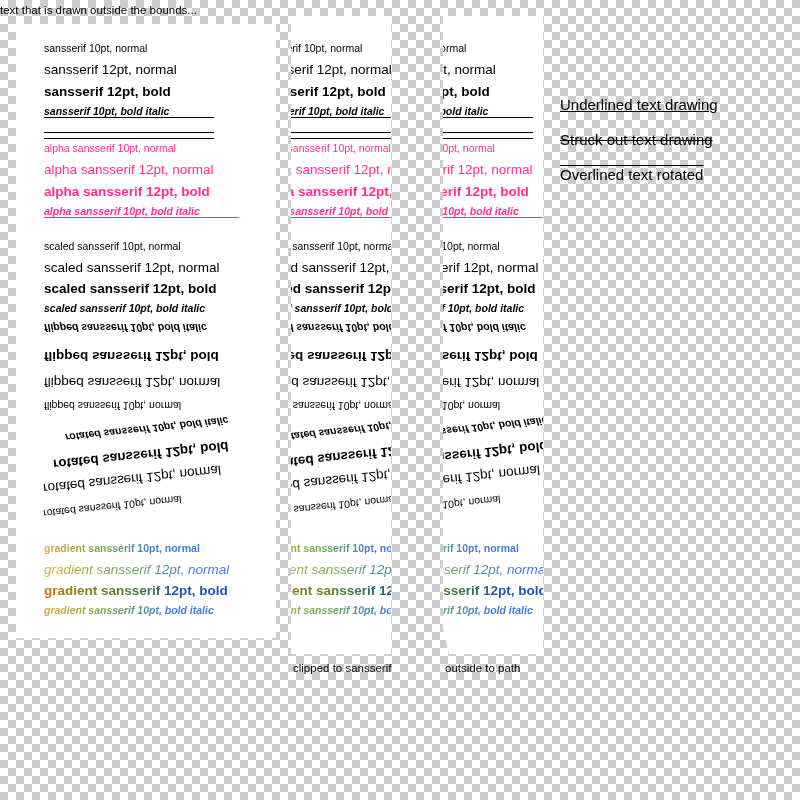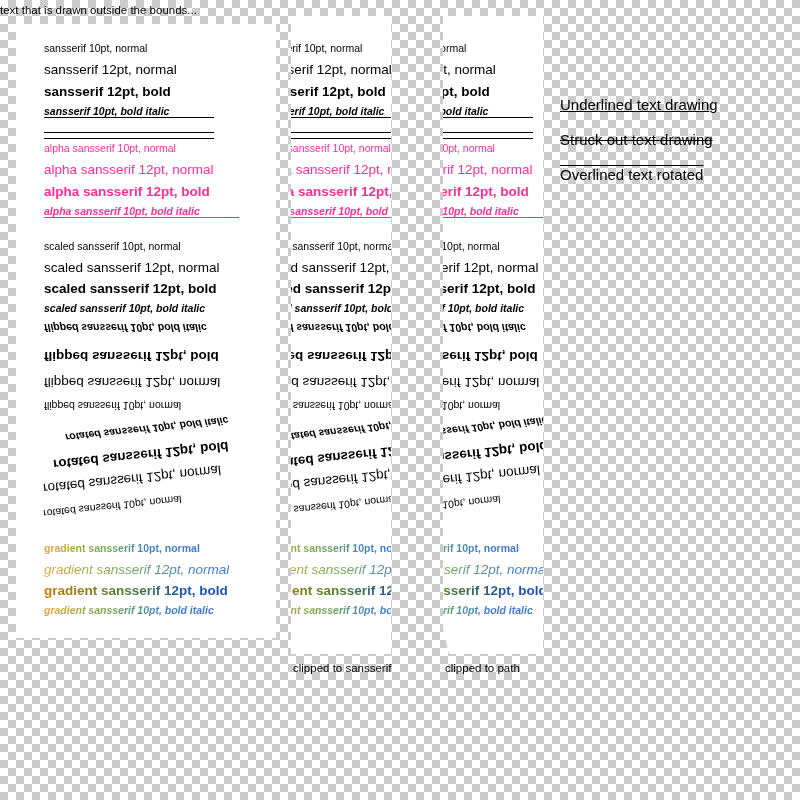--- a/index.html
+++ b/index.html
@@ -173,19 +173,19 @@
     <div class="ln s12 blk b" style="left:18px;top:448px;transform:scaleY(-1) rotate(6deg);transform-origin:left top;">rotated sansserif 12pt, bold</div>
     <div class="ln s12 blk" style="left:8px;top:472px;transform:scaleY(-1) rotate(6deg);transform-origin:left top;">rotated sansserif 12pt, normal</div>
     <div class="ln s10 blk" style="left:8px;top:496px;transform:scaleY(-1) rotate(6deg);transform-origin:left top;">rotated sansserif 10pt, normal</div>
 
     <div class="ln s10 grad1" style="left:8px;top:518px;">gradient sansserif 10pt, normal</div>
     <div class="ln s12 grad3" style="left:8px;top:538px;">gradient sansserif 12pt, normal</div>
     <div class="ln s12 b grad2" style="left:8px;top:559px;">gradient sansserif 12pt, bold</div>
     <div class="ln s10 b i grad1" style="left:8px;top:580px;">gradient sansserif 10pt, bold italic</div>
   </div>
 </div>
-<div class="caption" style="left:445px;top:662px;">clipped to path</div>
+<div class="caption" style="left:445px;top:662px;">outside to path</div>
 
 <div class="panel" id="panel-effects">
   <div class="eff st" style="left:0;top:91px;">Struck out text drawing</div>
   <div class="eff u" style="left:0;top:56px;">Underlined text drawing</div>
   <div class="eff ov" style="left:0;top:126px;">Overlined text rotated</div>
 </div>
 
 </body></html>

